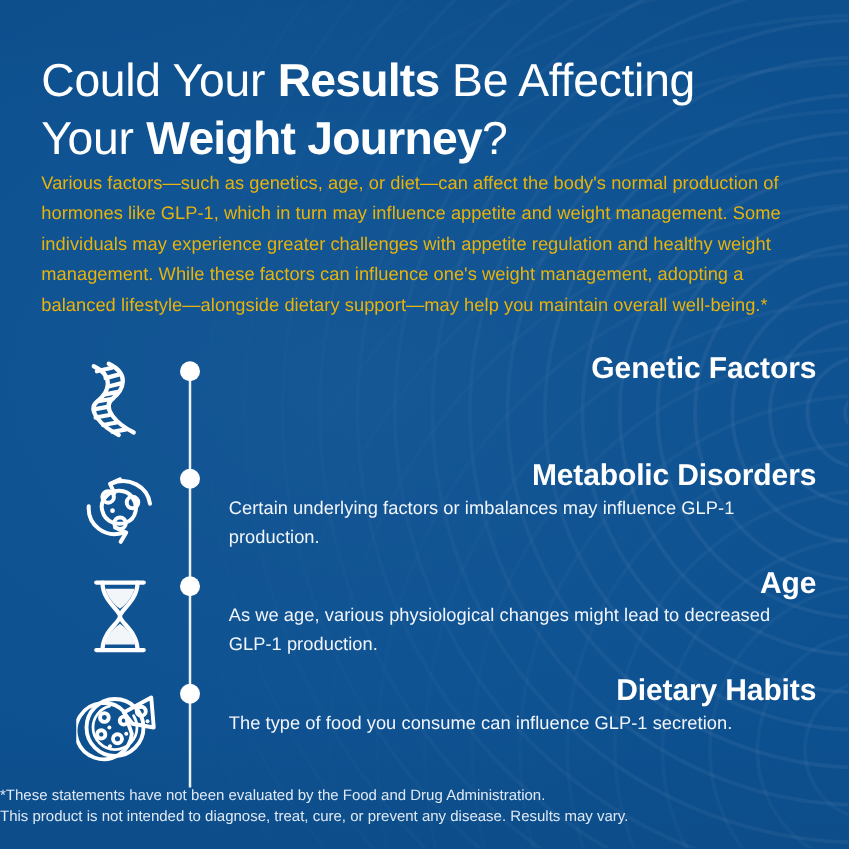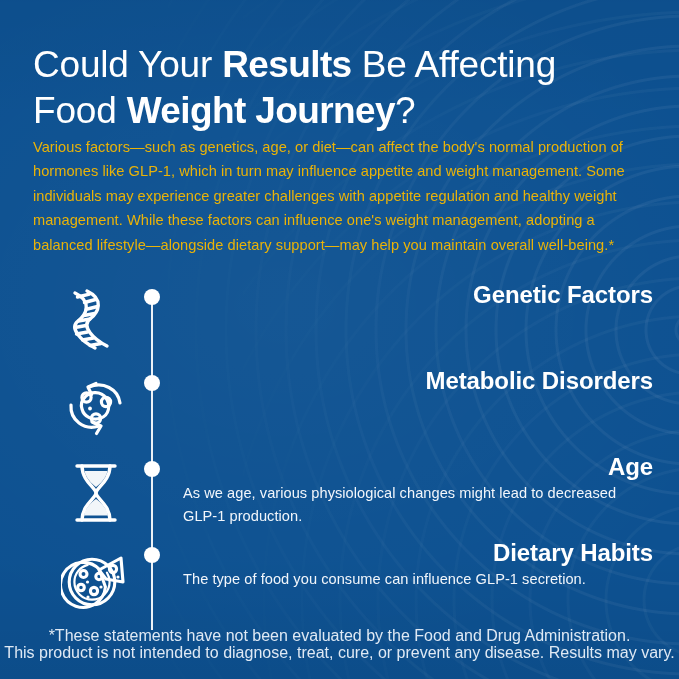--- a/index.html
+++ b/index.html
@@ -163,42 +163,41 @@
   .item-1 { position: absolute; top: 86px;  left: 0; right: 0; }
   .item-2 { position: absolute; top: 172px; left: 0; right: 0; }
   .item-3 { position: absolute; top: 258px; left: 0; right: 0; }
 
   
   .disclaimer {
     position: absolute;
     left: 0;
     right: 0;
     bottom: 18px;
-    text-align: center;
-    font-size: 16px;
+    font-size: 12px;
     line-height: 16.5px;
     color: #dfe9f4;
     font-weight: 400;
   }
   .disclaimer div { white-space: nowrap; }
 </style>
 </head>
 <body>
 
 <div class="poster">
 
   <div class="ripples"></div>
   <div class="ripples2"></div>
   <div class="vignette"></div>
 
   <div class="content">
 
     <h1 class="headline">
       <span class="light">Could Your </span><span class="bold">Results</span><span class="light"> Be Affecting</span><br>
-      <span class="light">Food </span><span class="bold">Weight Journey</span><span class="light">?</span>
+      <span class="light">Your </span><span class="bold">Weight Journey</span><span class="light">?</span>
     </h1>
 
     <p class="intro">Various factors—such as genetics, age, or diet—can affect the body's normal production of hormones like GLP-1, which in turn may influence appetite and weight management. Some individuals may experience greater challenges with appetite regulation and healthy weight management. While these factors can influence one's weight management, adopting a balanced lifestyle—alongside dietary support—may help you maintain overall well-being.*</p>
 
     <div class="list">
 
       <div class="timeline-line"></div>
 
       <div class="item item-0">
         <div class="icon-wrap">
@@ -240,20 +239,21 @@
               <path d="M33 8.5 L 25 12 L 28.5 19.5" stroke-linejoin="round"></path>
 
               <path d="M8 30 C 7 45, 21 56, 36 51"></path>
               <path d="M29 47 L 38 51 L 33.5 58.5" stroke-linejoin="round"></path>
             </g>
           </svg>
         </div>
         <div class="dot"></div>
         <div class="text">
           <p class="title">Metabolic Disorders</p>
+          <p class="desc">Certain underlying factors or imbalances may influence GLP-1 production.</p>
         </div>
       </div>
 
       <div class="item item-2">
         <div class="icon-wrap">
           <svg width="56" height="64" viewBox="0 0 56 64" fill="none" aria-hidden="true">
             <g stroke="#ffffff" stroke-width="3.4" fill="none" stroke-linecap="round" stroke-linejoin="round">
               <path d="M9 5 H 47"></path>
               <path d="M9 59 H 47"></path>
               <path d="M14 5 C 14 20, 28 27, 28 32 C 28 37, 14 44, 14 59"></path>

